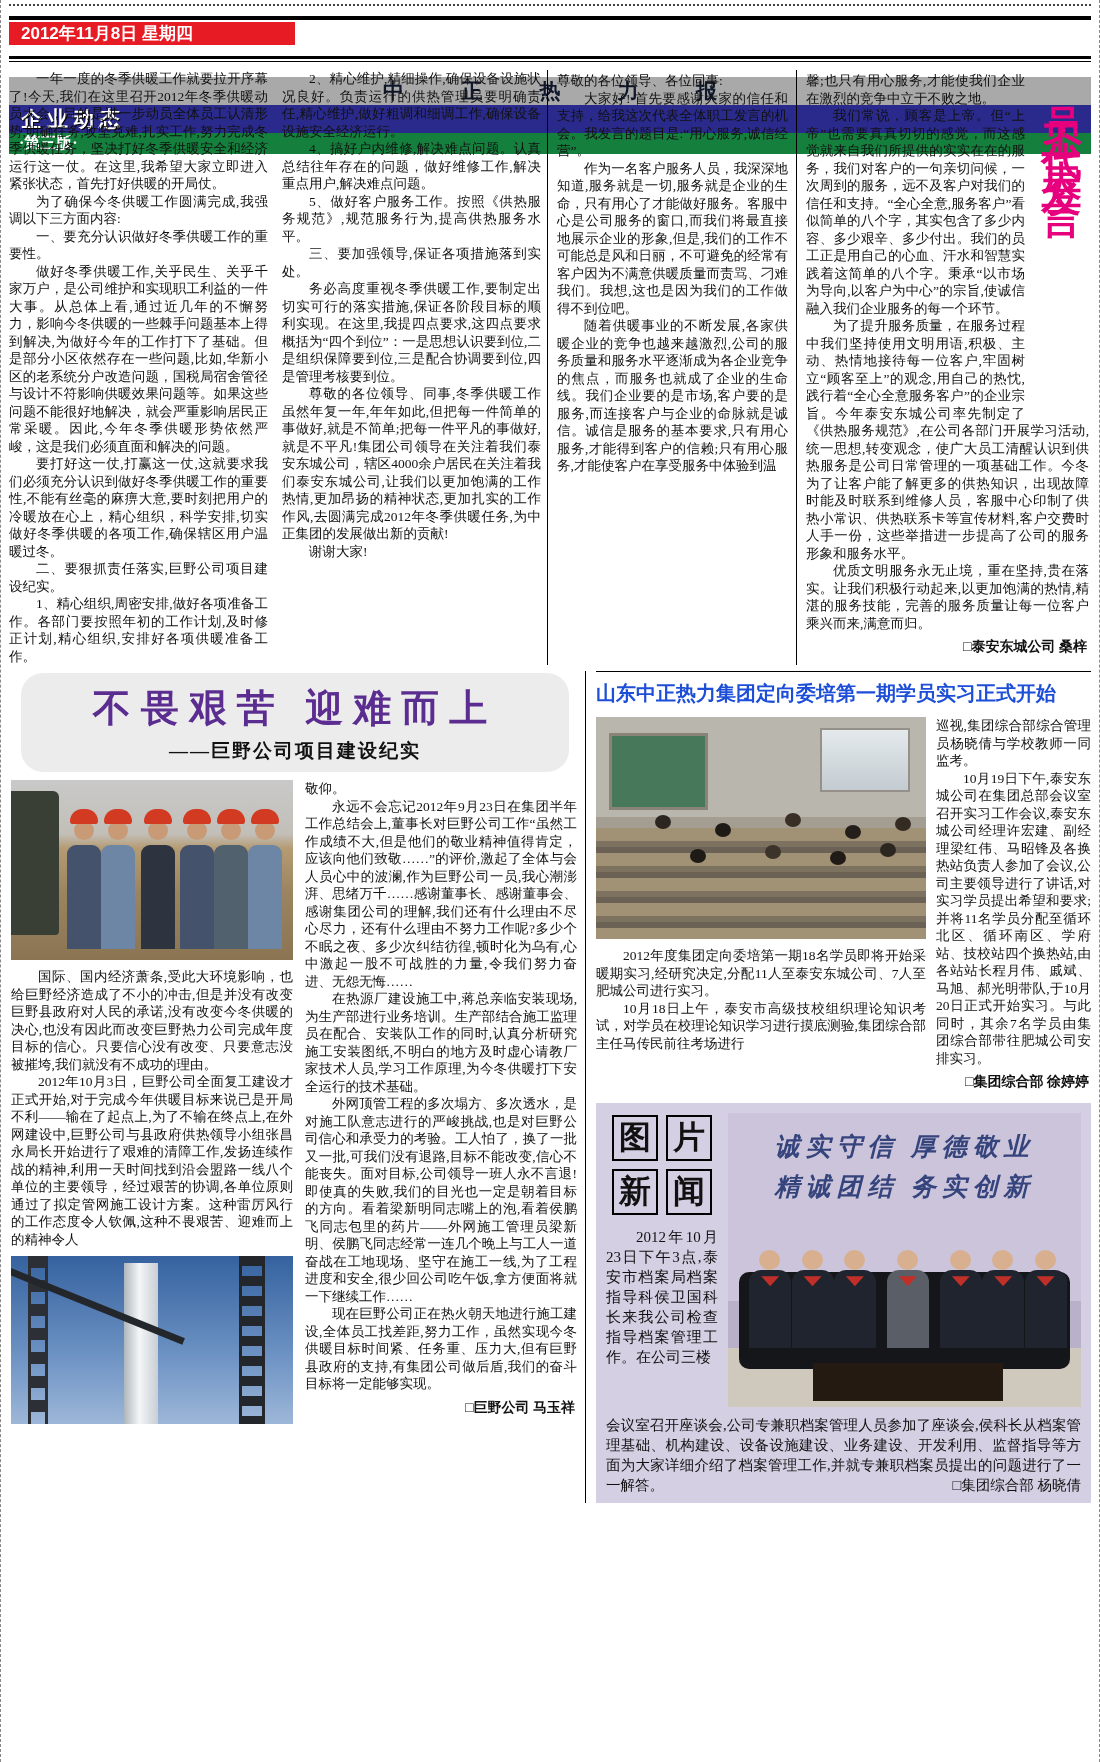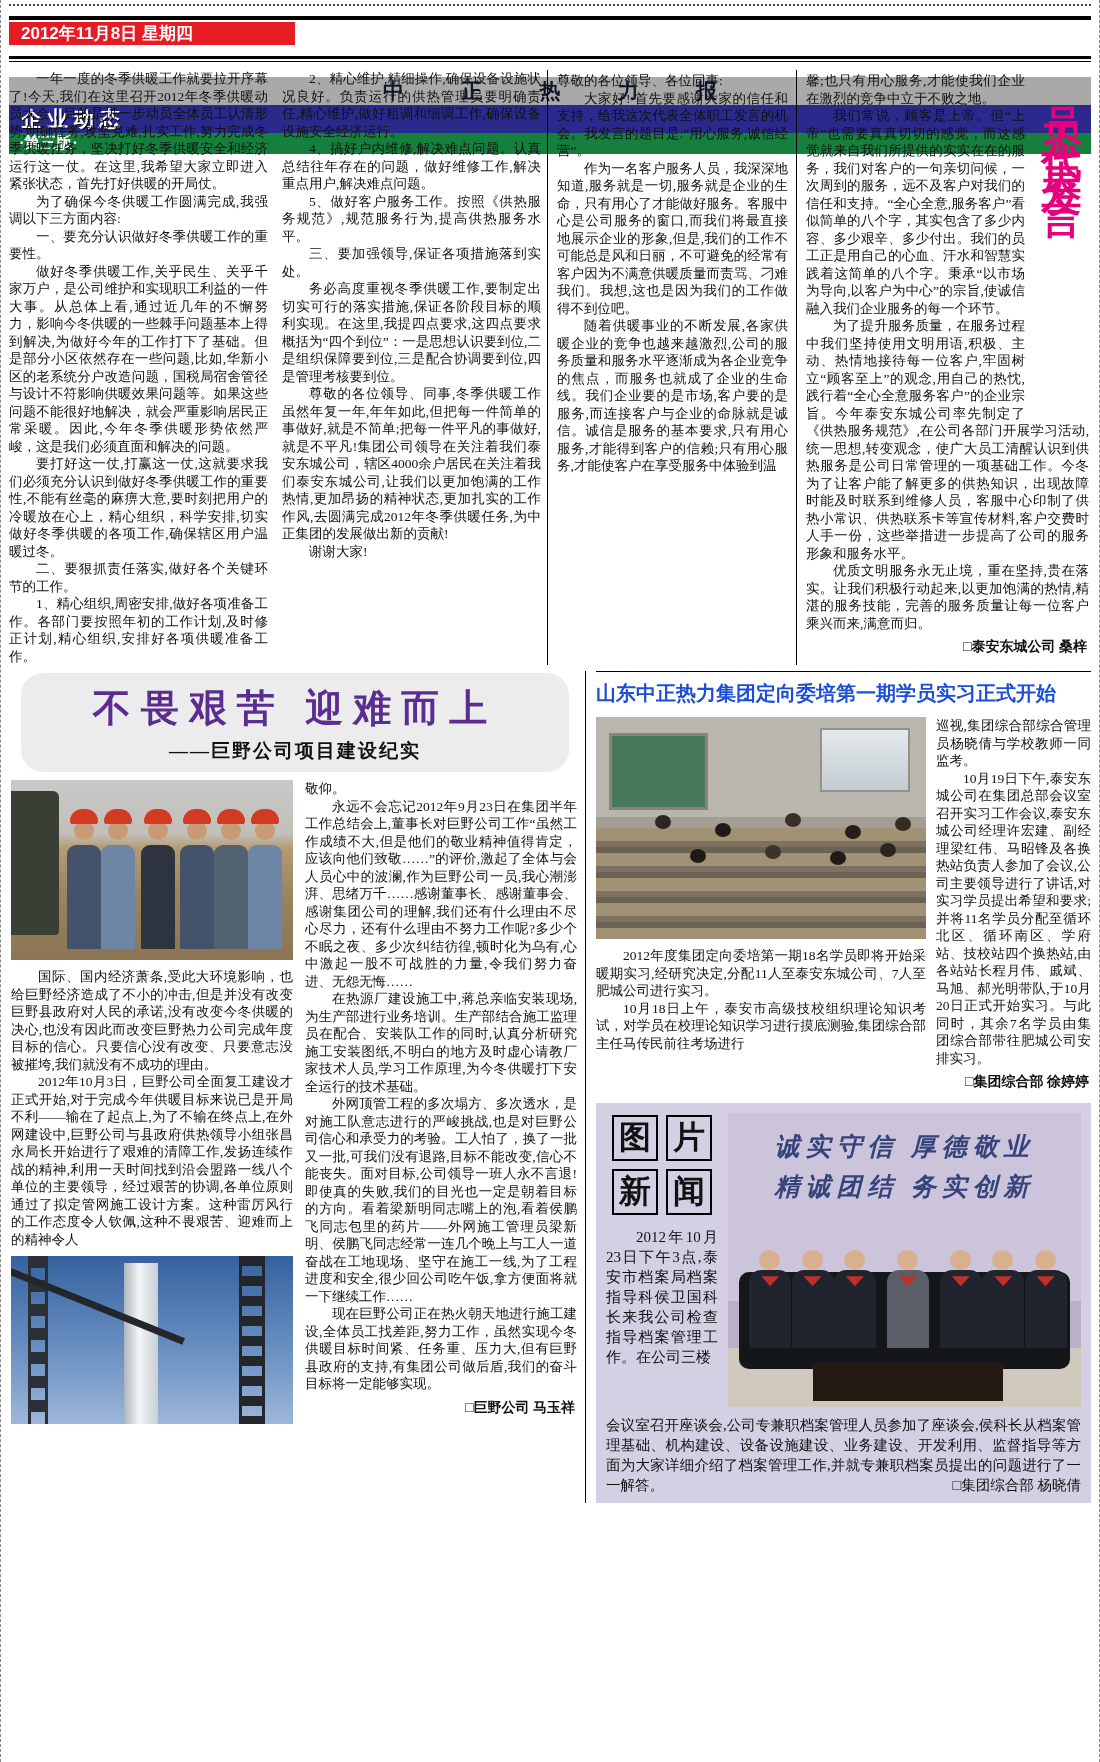--- a/index.html
+++ b/index.html
@@ -126,21 +126,21 @@
 
   <div class="top">
     <section class="art1">
       <div class="art1-cols">
         <div class="col">
             <p class="para">一年一度的冬季供暖工作就要拉开序幕了!今天,我们在这里召开2012年冬季供暖动员大会，目的是进一步动员全体员工认清形势,明确任务,攻坚克难,扎实工作,努力完成冬季供暖任务，坚决打好冬季供暖安全和经济运行这一仗。在这里,我希望大家立即进入紧张状态，首先打好供暖的开局仗。</p>
             <p class="para">为了确保今冬供暖工作圆满完成,我强调以下三方面内容:</p>
             <p class="para">一、要充分认识做好冬季供暖工作的重要性。</p>
             <p class="para">做好冬季供暖工作,关乎民生、关乎千家万户，是公司维护和实现职工利益的一件大事。从总体上看,通过近几年的不懈努力，影响今冬供暖的一些棘手问题基本上得到解决,为做好今年的工作打下了基础。但是部分小区依然存在一些问题,比如,华新小区的老系统分户改造问题，国税局宿舍管径与设计不符影响供暖效果问题等。如果这些问题不能很好地解决，就会严重影响居民正常采暖。因此,今年冬季供暖形势依然严峻，这是我们必须直面和解决的问题。</p>
             <p class="para">要打好这一仗,打赢这一仗,这就要求我们必须充分认识到做好冬季供暖工作的重要性,不能有丝毫的麻痹大意,要时刻把用户的冷暖放在心上，精心组织，科学安排,切实做好冬季供暖的各项工作,确保辖区用户温暖过冬。</p>
-            <p class="para">二、要狠抓责任落实,做好各个关键环节的工作。</p>
+            <p class="para">二、要狠抓责任落实,巨野公司项目建设纪实。</p>
             <p class="para">1、精心组织,周密安排,做好各项准备工作。各部门要按照年初的工作计划,及时修正计划,精心组织,安排好各项供暖准备工作。</p>
           </div>
         <div class="col">
             <p class="para">2、精心维护,精细操作,确保设备设施状况良好。负责运行的供热管理员要明确责任,精心维护,做好粗调和细调工作,确保设备设施安全经济运行。</p>
             <p class="para">4、搞好户内维修,解决难点问题。认真总结往年存在的问题，做好维修工作,解决重点用户,解决难点问题。</p>
             <p class="para">5、做好客户服务工作。按照《供热服务规范》,规范服务行为,提高供热服务水平。</p>
             <p class="para">三、要加强领导,保证各项措施落到实处。</p>
             <p class="para">务必高度重视冬季供暖工作,要制定出切实可行的落实措施,保证各阶段目标的顺利实现。在这里,我提四点要求,这四点要求概括为“四个到位”：一是思想认识要到位,二是组织保障要到位,三是配合协调要到位,四是管理考核要到位。</p>
             <p class="para">尊敬的各位领导、同事,冬季供暖工作虽然年复一年,年年如此,但把每一件简单的事做好,就是不简单;把每一件平凡的事做好,就是不平凡!集团公司领导在关注着我们泰安东城公司，辖区4000余户居民在关注着我们泰安东城公司,让我们以更加饱满的工作热情,更加昂扬的精神状态,更加扎实的工作作风,去圆满完成2012年冬季供暖任务,为中正集团的发展做出新的贡献!</p>
             <p class="para">谢谢大家!</p>

